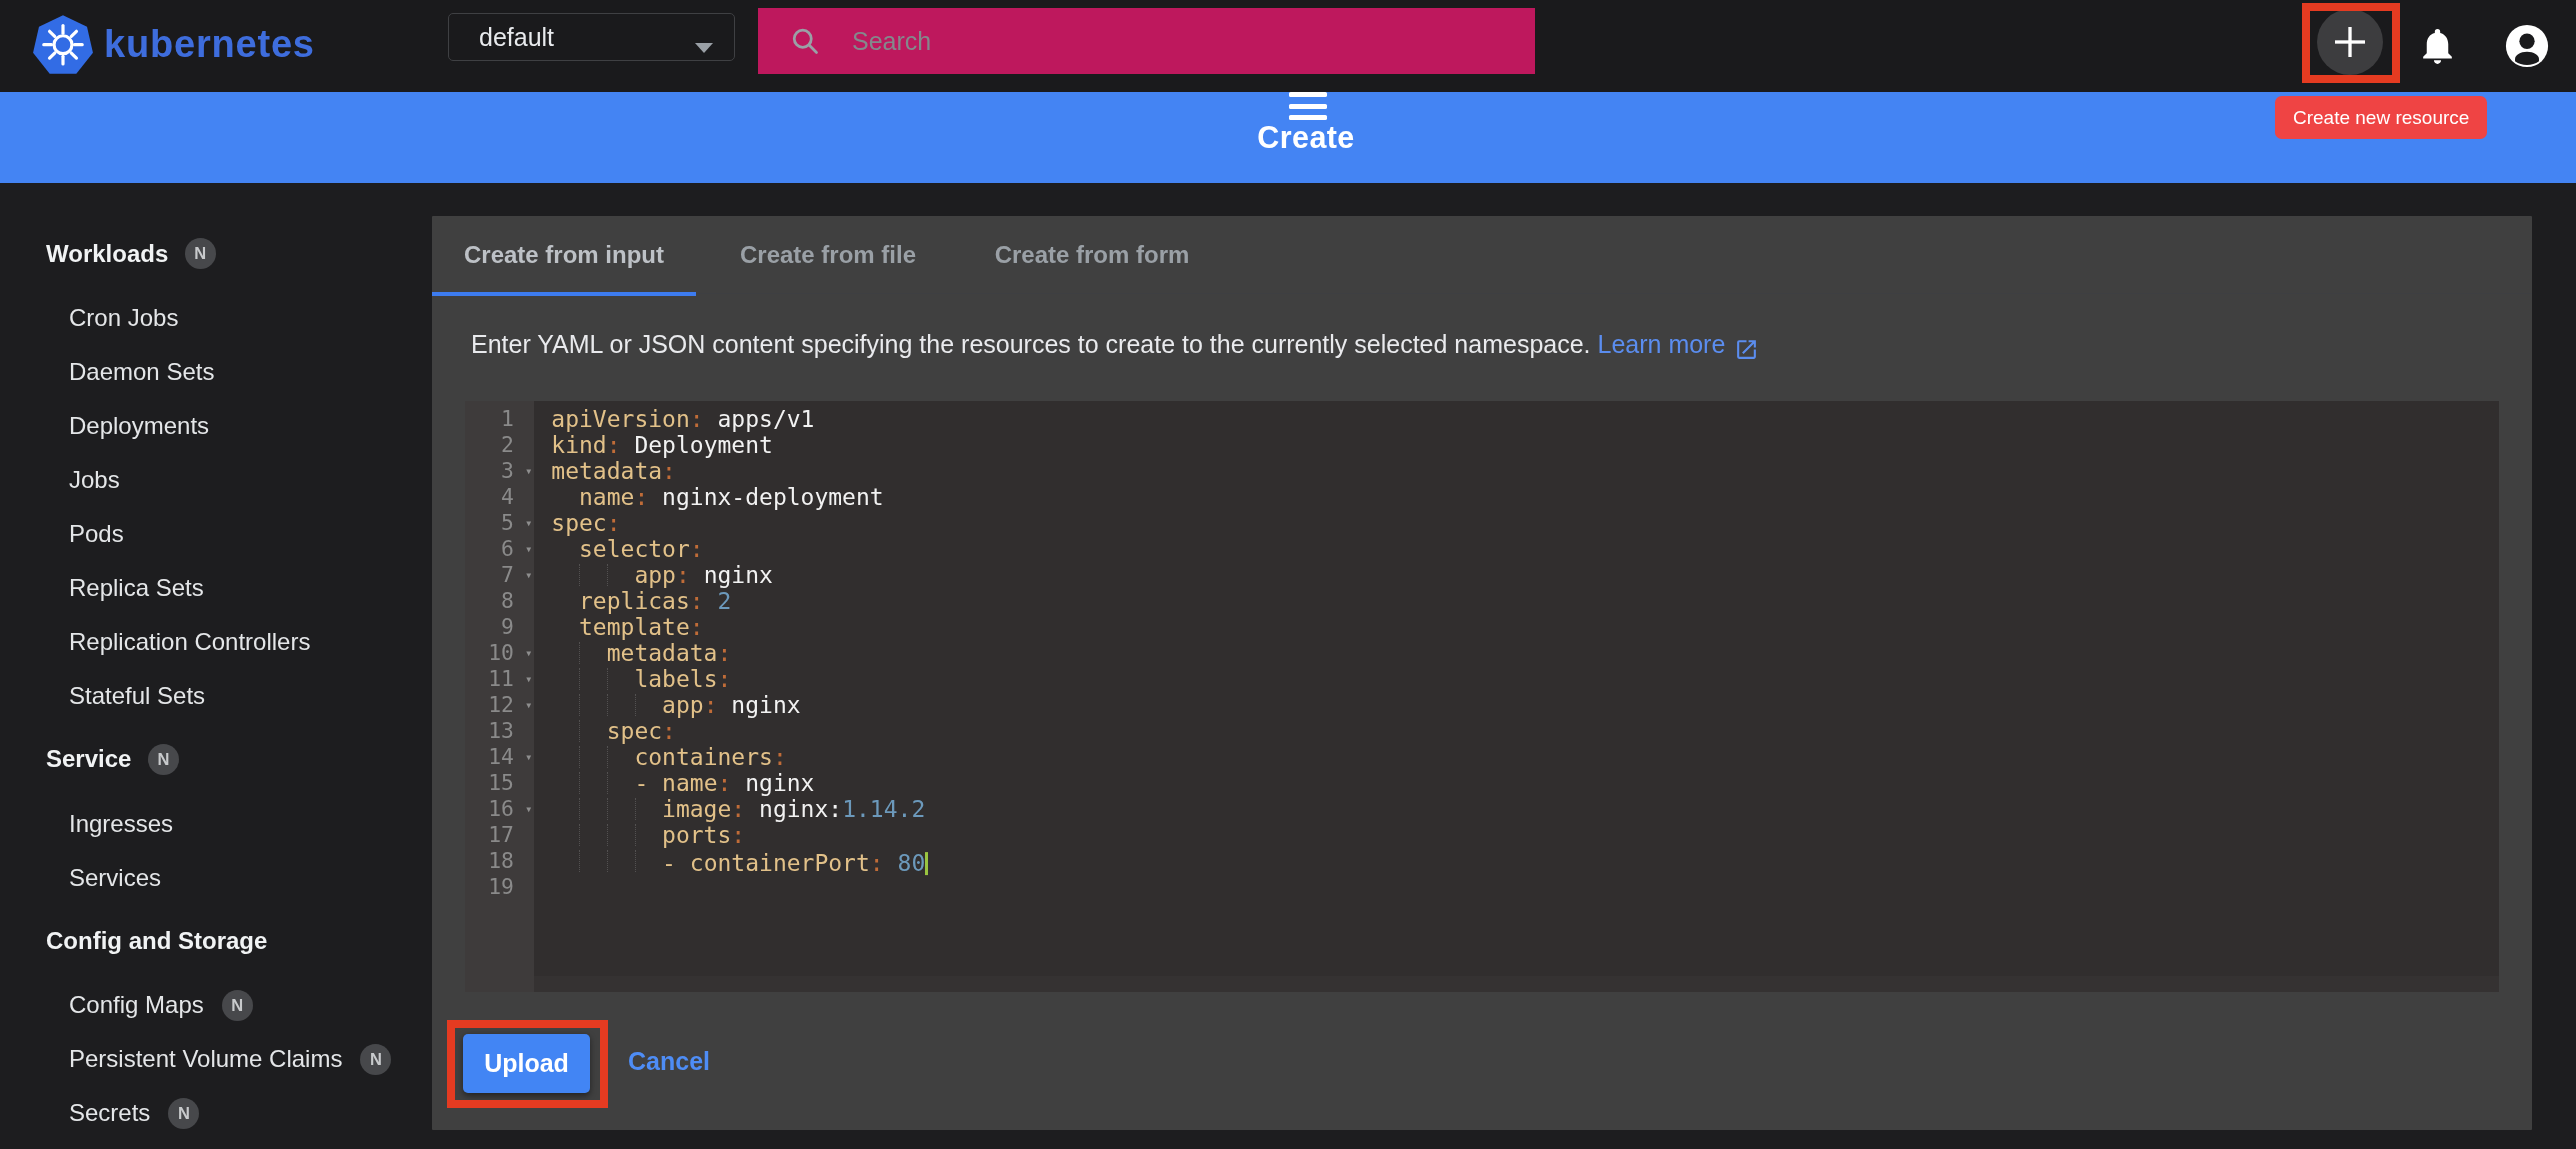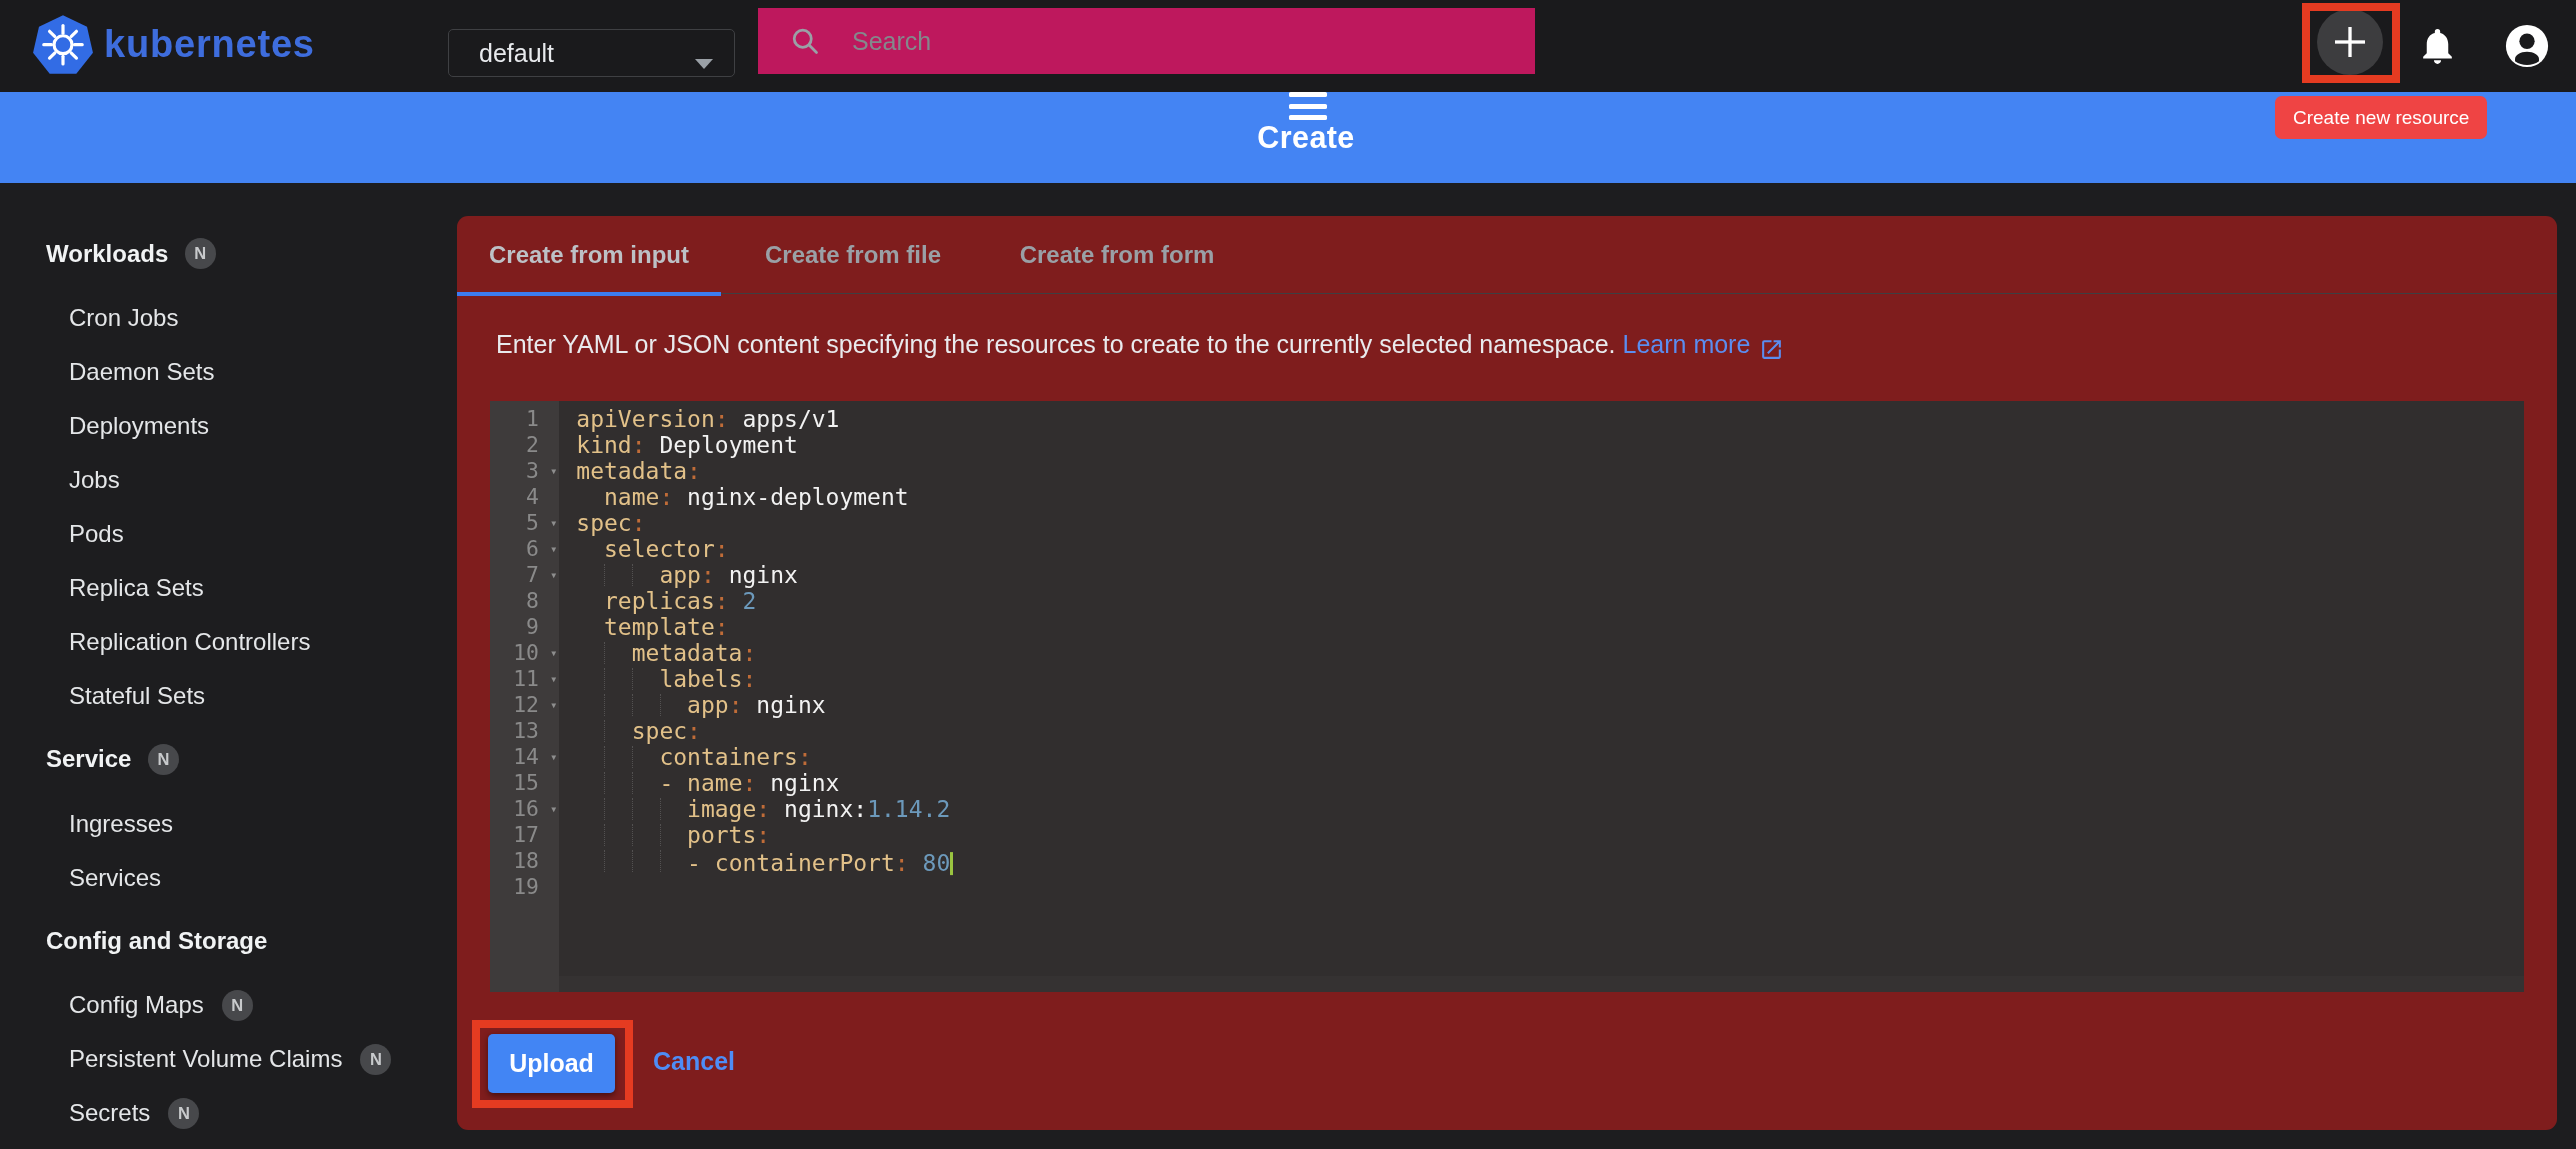--- a/index.html
+++ b/index.html
@@ -9,21 +9,21 @@
     background:#1d1d1f;
     font-family:"Liberation Sans", sans-serif;
     color:#e8eaed;
   }
 
   
   .topbar { position:absolute; left:0; top:0; width:2576px; height:92px; background:#1a1a1c; }
   .logo { position:absolute; left:31px; top:13px; width:64px; height:66px; }
   .brand { position:absolute; left:104px; top:23px; font-size:38px; font-weight:bold; color:#3e6ddd; letter-spacing:0.8px; }
   .ns-select { position:absolute; left:448px; top:13px; width:287px; height:48px;
-    border:1.6px solid #3f4043; border-radius:5px; display:flex; align-items:center;margin-top:16px; }
+    border:1.6px solid #3f4043; border-radius:5px; display:flex; align-items:center; }
   .ns-select .ns-val { margin-left:30px; font-size:25px; color:#e8eaed; }
   .caret { position:absolute; right:21.4px; top:29px; width:0; height:0;
     border-left:9px solid transparent; border-right:9px solid transparent; border-top:10.7px solid #9aa0a6; }
   .searchbox { position:absolute; left:758px; top:8.2px; width:777px; height:66px; background:#be185d; display:flex; align-items:center; }
   .searchbox svg { margin-left:31px; }
   .searchbox input { background:transparent; border:none; outline:none; margin-left:30px;
     font-family:"Liberation Sans",sans-serif; font-size:25px; color:#e8eaed; width:626px; }
   .searchbox input::placeholder { color:#84888c; }
   .plus-circle { position:absolute; left:2317px; top:9px; width:66px; height:66px; border-radius:50%;
     background:#3d3d3f; display:flex; align-items:center; justify-content:center; }
@@ -50,21 +50,21 @@
   .nav-header { height:49px; margin-top:11.5px; padding-left:46px; display:flex; align-items:center; gap:16.5px;
     font-size:24px; font-weight:bold; color:#f1f3f4; cursor:pointer; }
   .nav-header:first-child { margin-top:46px; }
   .nav-items { margin-top:13px; }
   .nav-item { height:54px; padding-left:69px; display:flex; align-items:center; gap:18px;
     font-size:24px; color:#e4e6e8; cursor:pointer; }
   .badge { width:31px; height:31px; border-radius:50%; background:#47484b; color:#c8cacc;
     font-size:16.5px; font-weight:bold; display:flex; align-items:center; justify-content:center; flex:none; }
 
   
-  .card { position:absolute; left:457px; top:216px; width:2100px; height:914px; background:#7f1d1d; border-radius:11px; }
+  .card { position:absolute; left:432px; top:216px; width:2100px; height:914px; background:#404040; border-radius:1px; }
   .tabs { position:absolute; left:0; top:0; width:2100px; height:78px; display:flex; border-bottom:1.6px solid #3e3f42; }
   .tab { width:264px; height:78px; display:flex; align-items:center; justify-content:center;
     font-size:24px; font-weight:bold; color:#9aa0a6; position:relative; cursor:pointer; }
   .tab.active { color:#bdc1c6; }
   .tab.active::after { content:""; position:absolute; left:0; right:0; bottom:-1.6px; height:4.1px; background:#3d7cf0; }
 
   .desc { position:absolute; left:39px; top:114px; font-size:25px; color:#e9eaed; white-space:nowrap; }
   .learn { color:#5b8def; cursor:pointer; display:inline-flex; align-items:flex-end; gap:8.2px; }
   .learn svg { position:relative; top:2.5px; }
 

